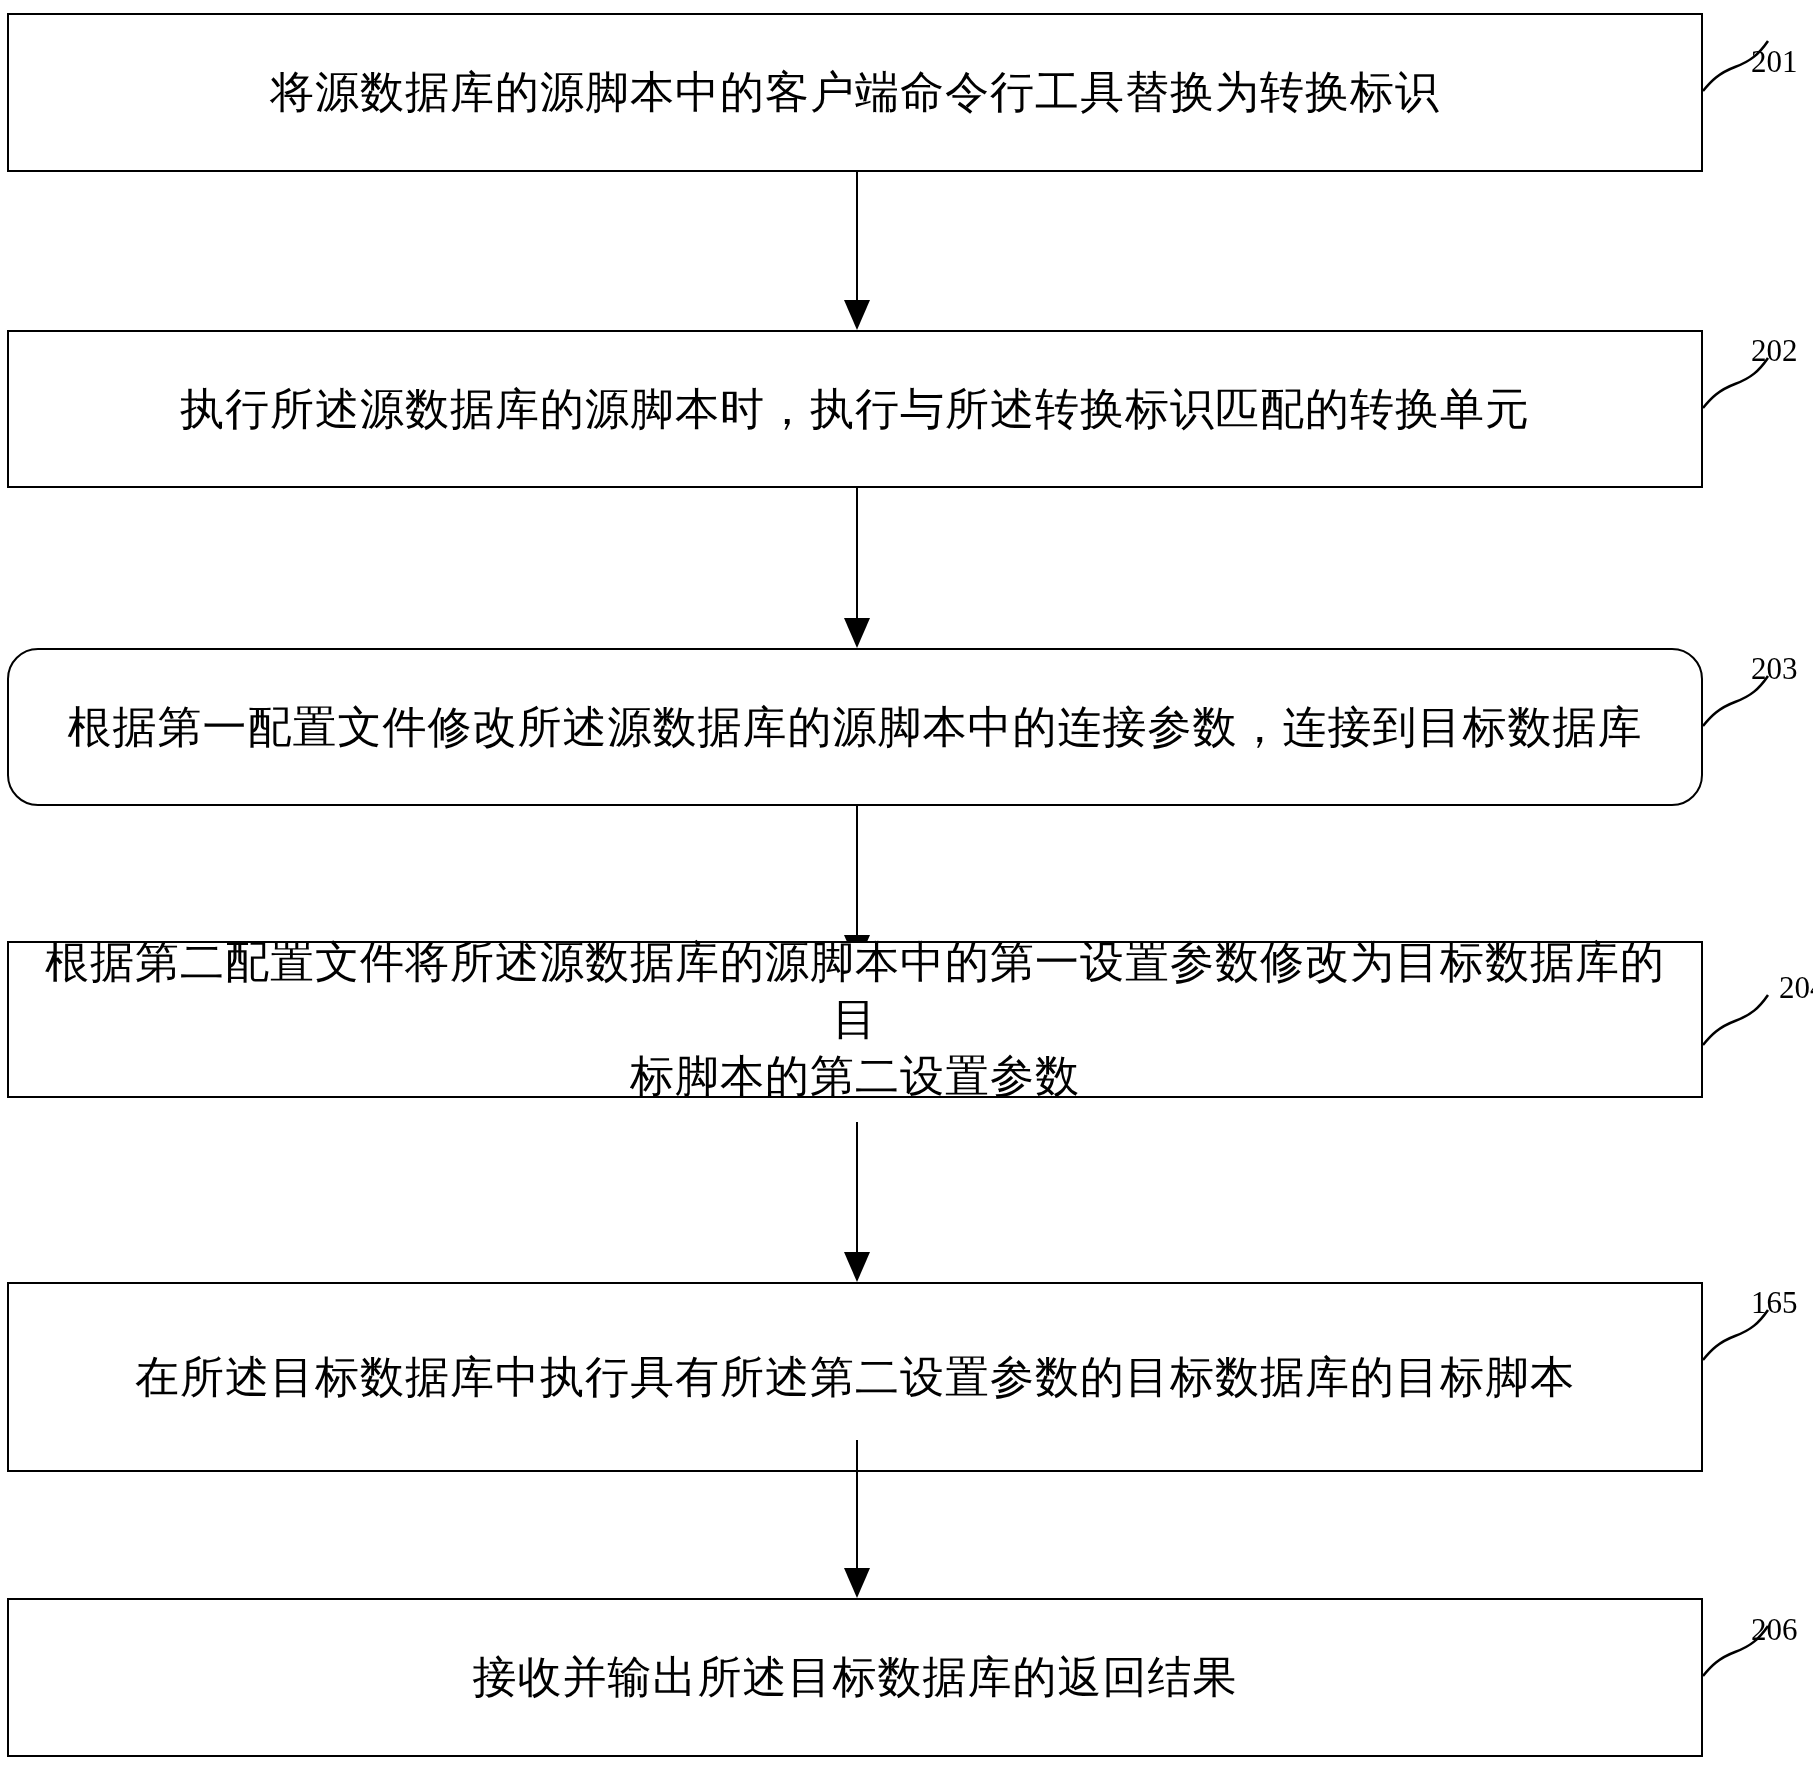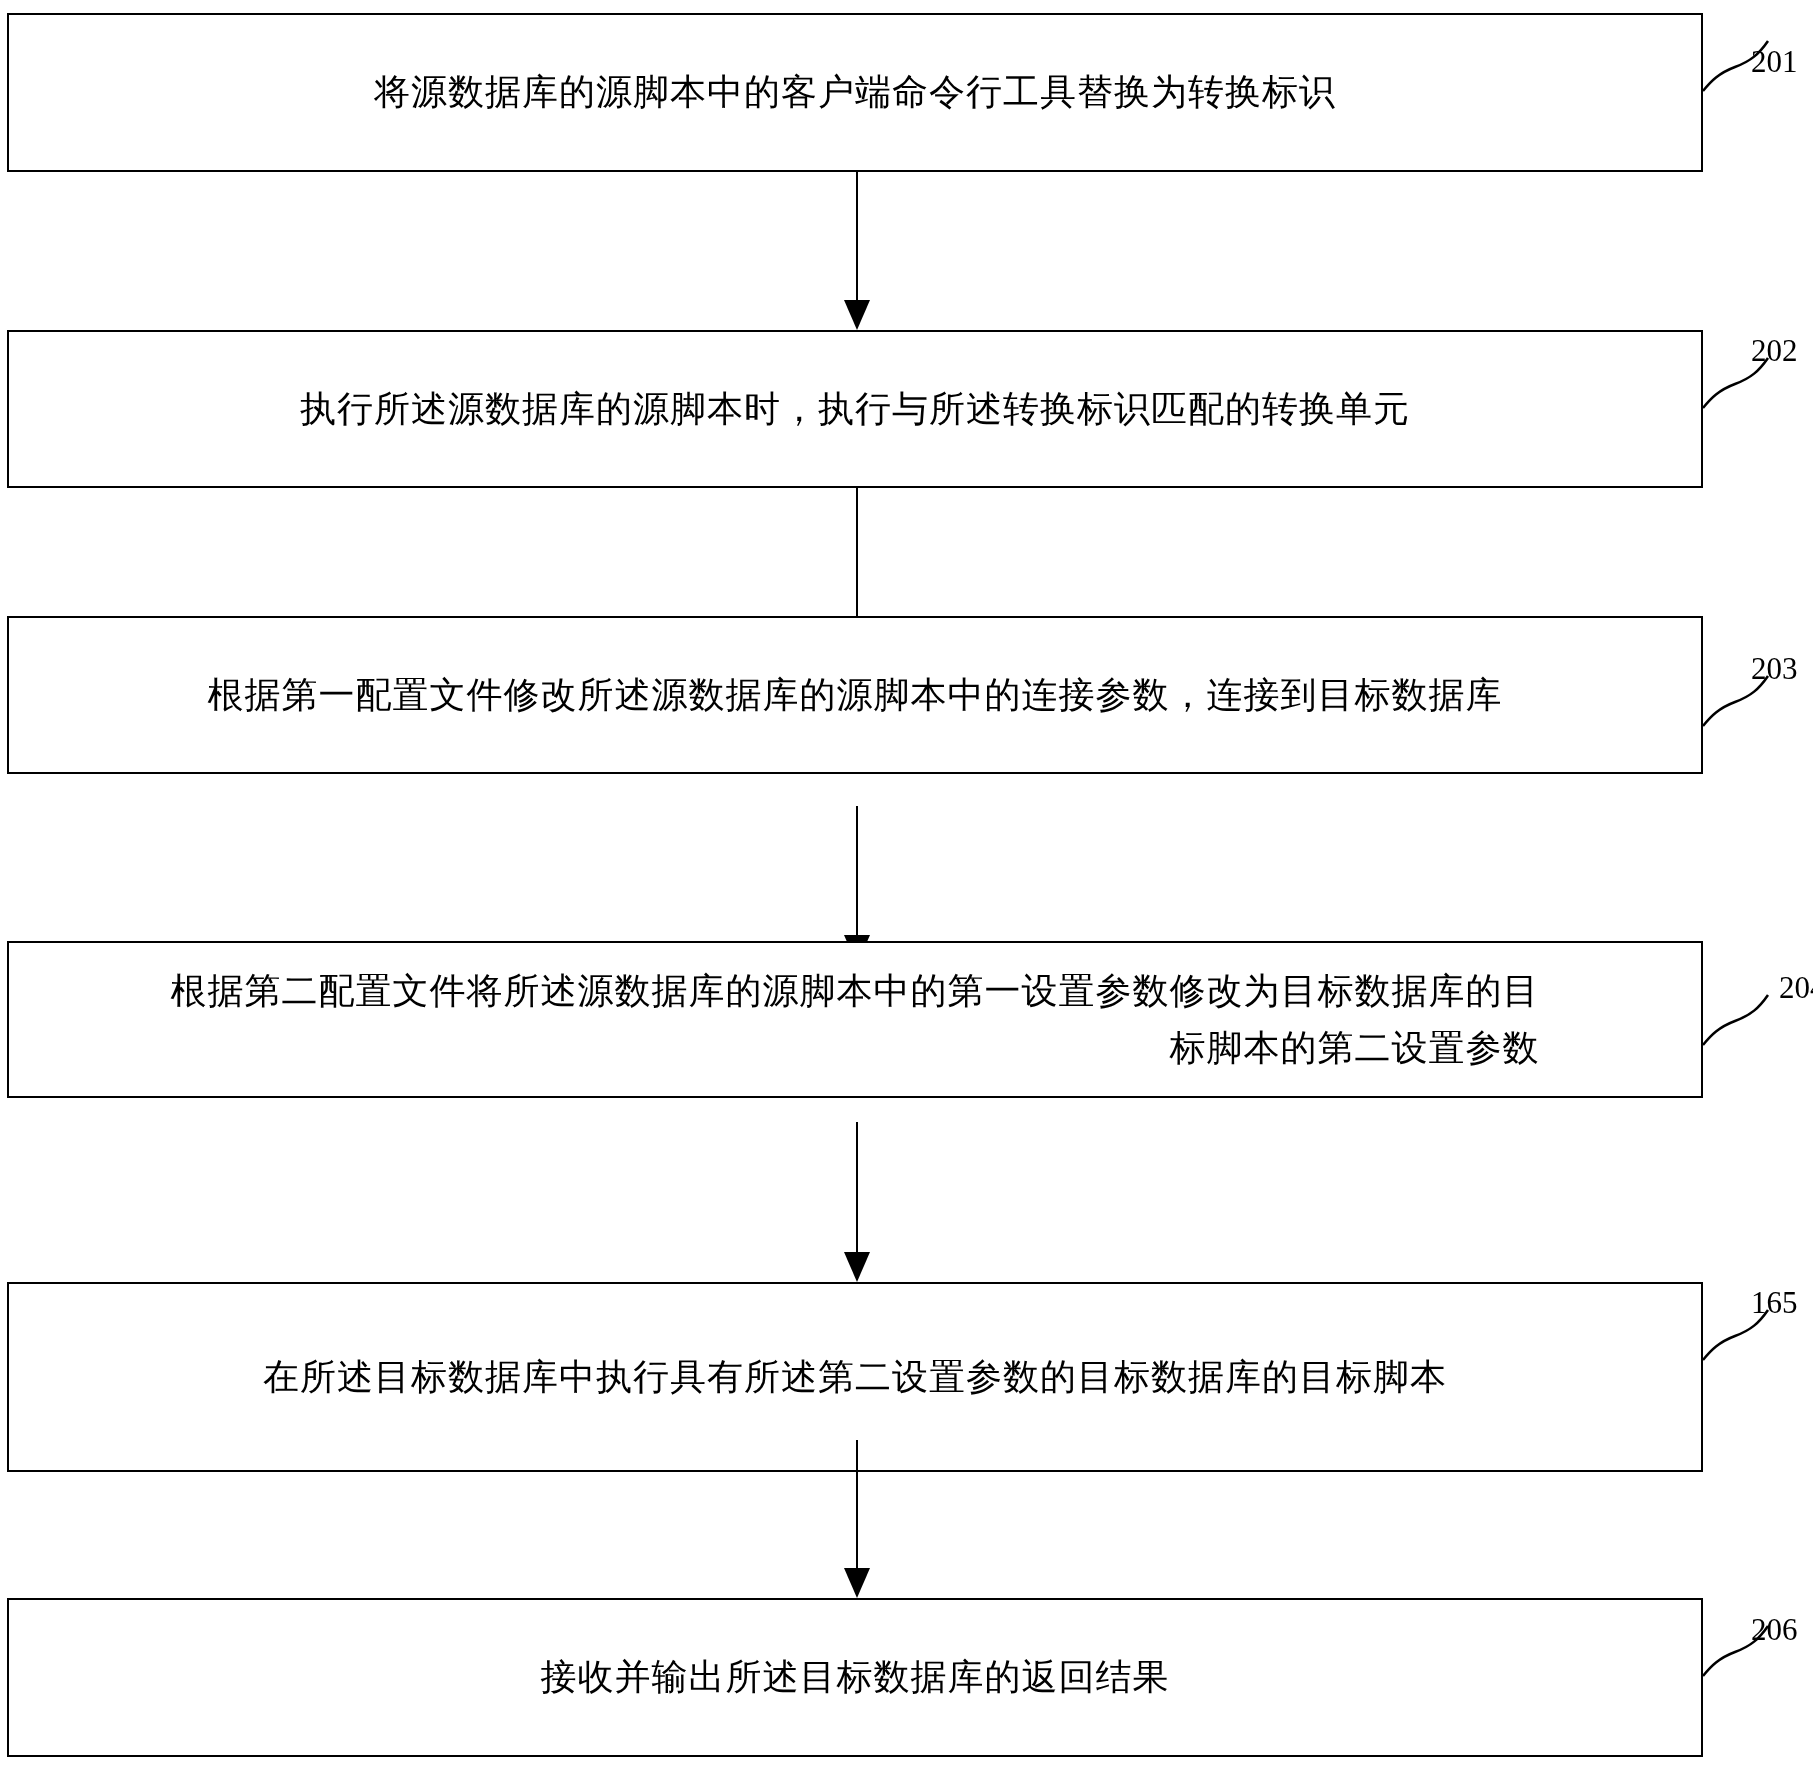--- a/index.html
+++ b/index.html
@@ -16,30 +16,30 @@
     left: 7px;
     width: 1696px;
     box-sizing: border-box;
     border: 2px solid #000;
     background: #ffffff;
     display: flex;
     align-items: center;
     justify-content: center;
   }
   .box .txt {
-    font-size: 36px;
+    font-size: 44px;
     line-height: 57px;
-    text-align: right;
+    text-align: center;
     white-space: pre-line;
     padding: 0 14px;
     letter-spacing: 1px;
   }
   .s1 { top: 13px;   height: 159px; }
   .s2 { top: 330px;  height: 158px; }
-  .s3 { top: 616px;  height: 158px; }
+  .s3 { top: 648px;  height: 158px; border-radius: 31px; }
   .s4 { top: 941px;  height: 157px; }
   .s5 { top: 1282px; height: 190px; }
   .s6 { top: 1598px; height: 159px; }
 
   .arrow { position: absolute; left: 844px; width: 26px; }
   .a1 { top: 172px;  height: 158px; }
   .a2 { top: 488px;  height: 160px; }
   .a3 { top: 806px;  height: 159px; }
   .a4 { top: 1122px; height: 160px; }
   .a5 { top: 1440px; height: 158px; }

